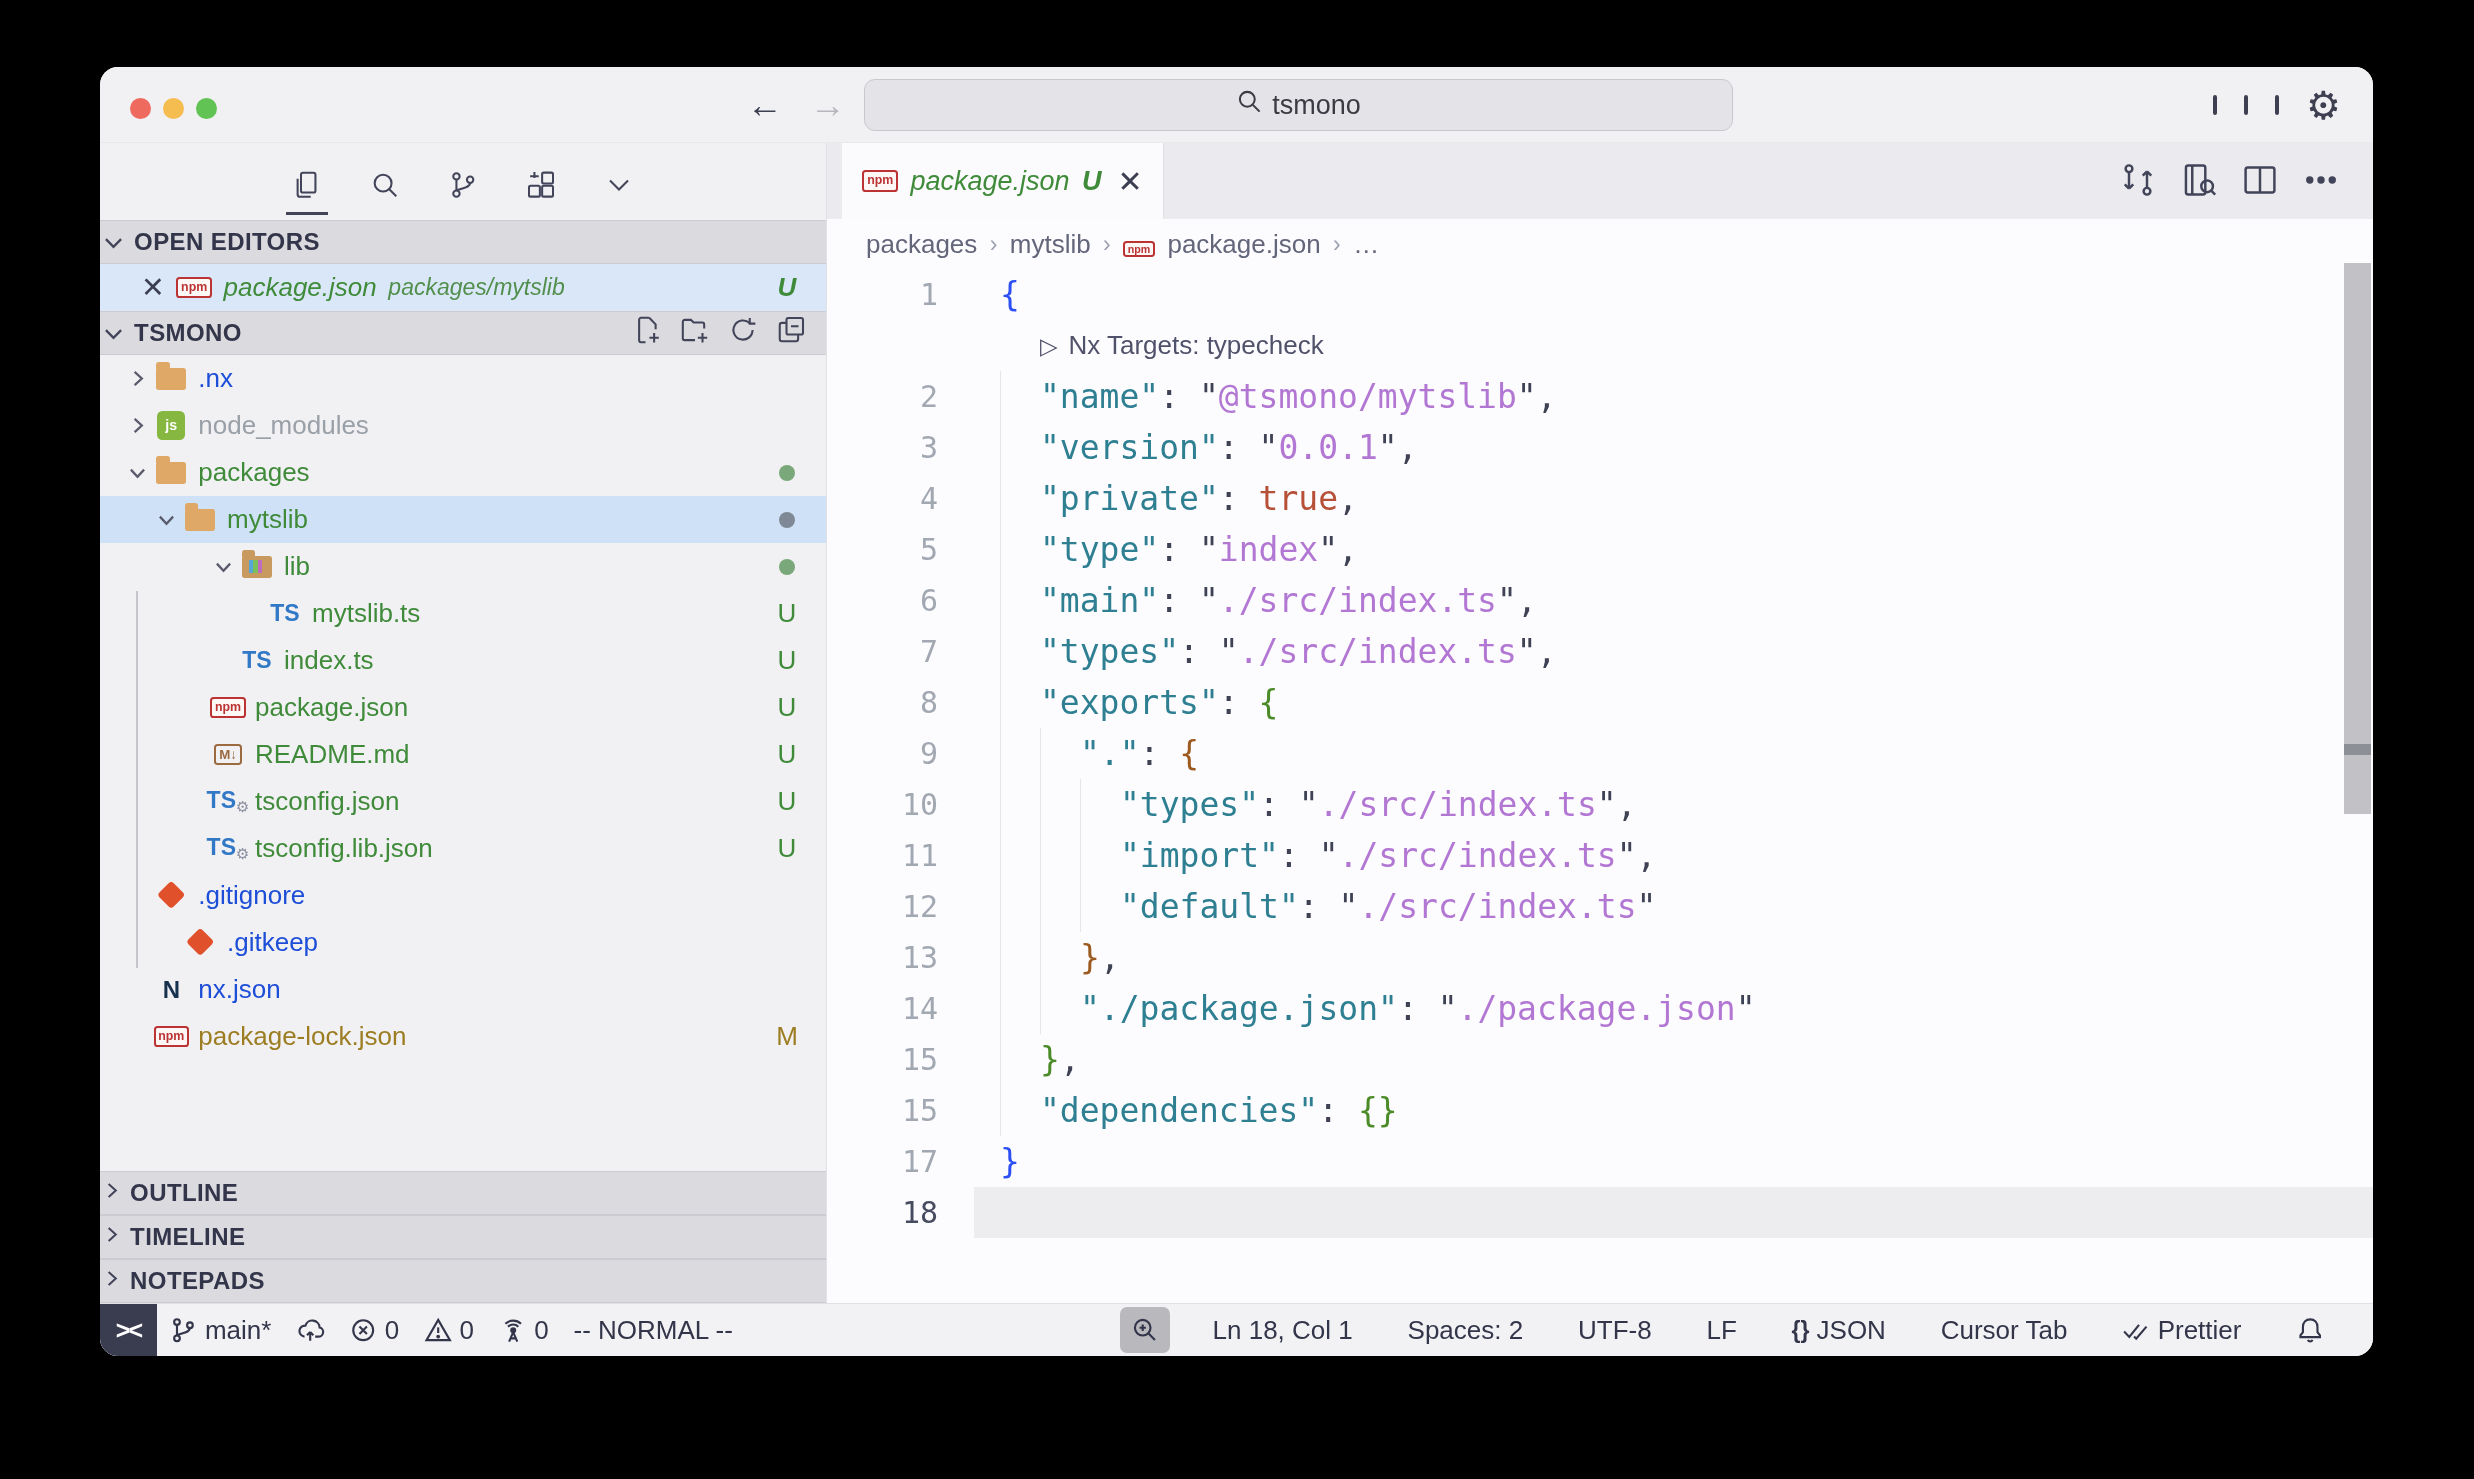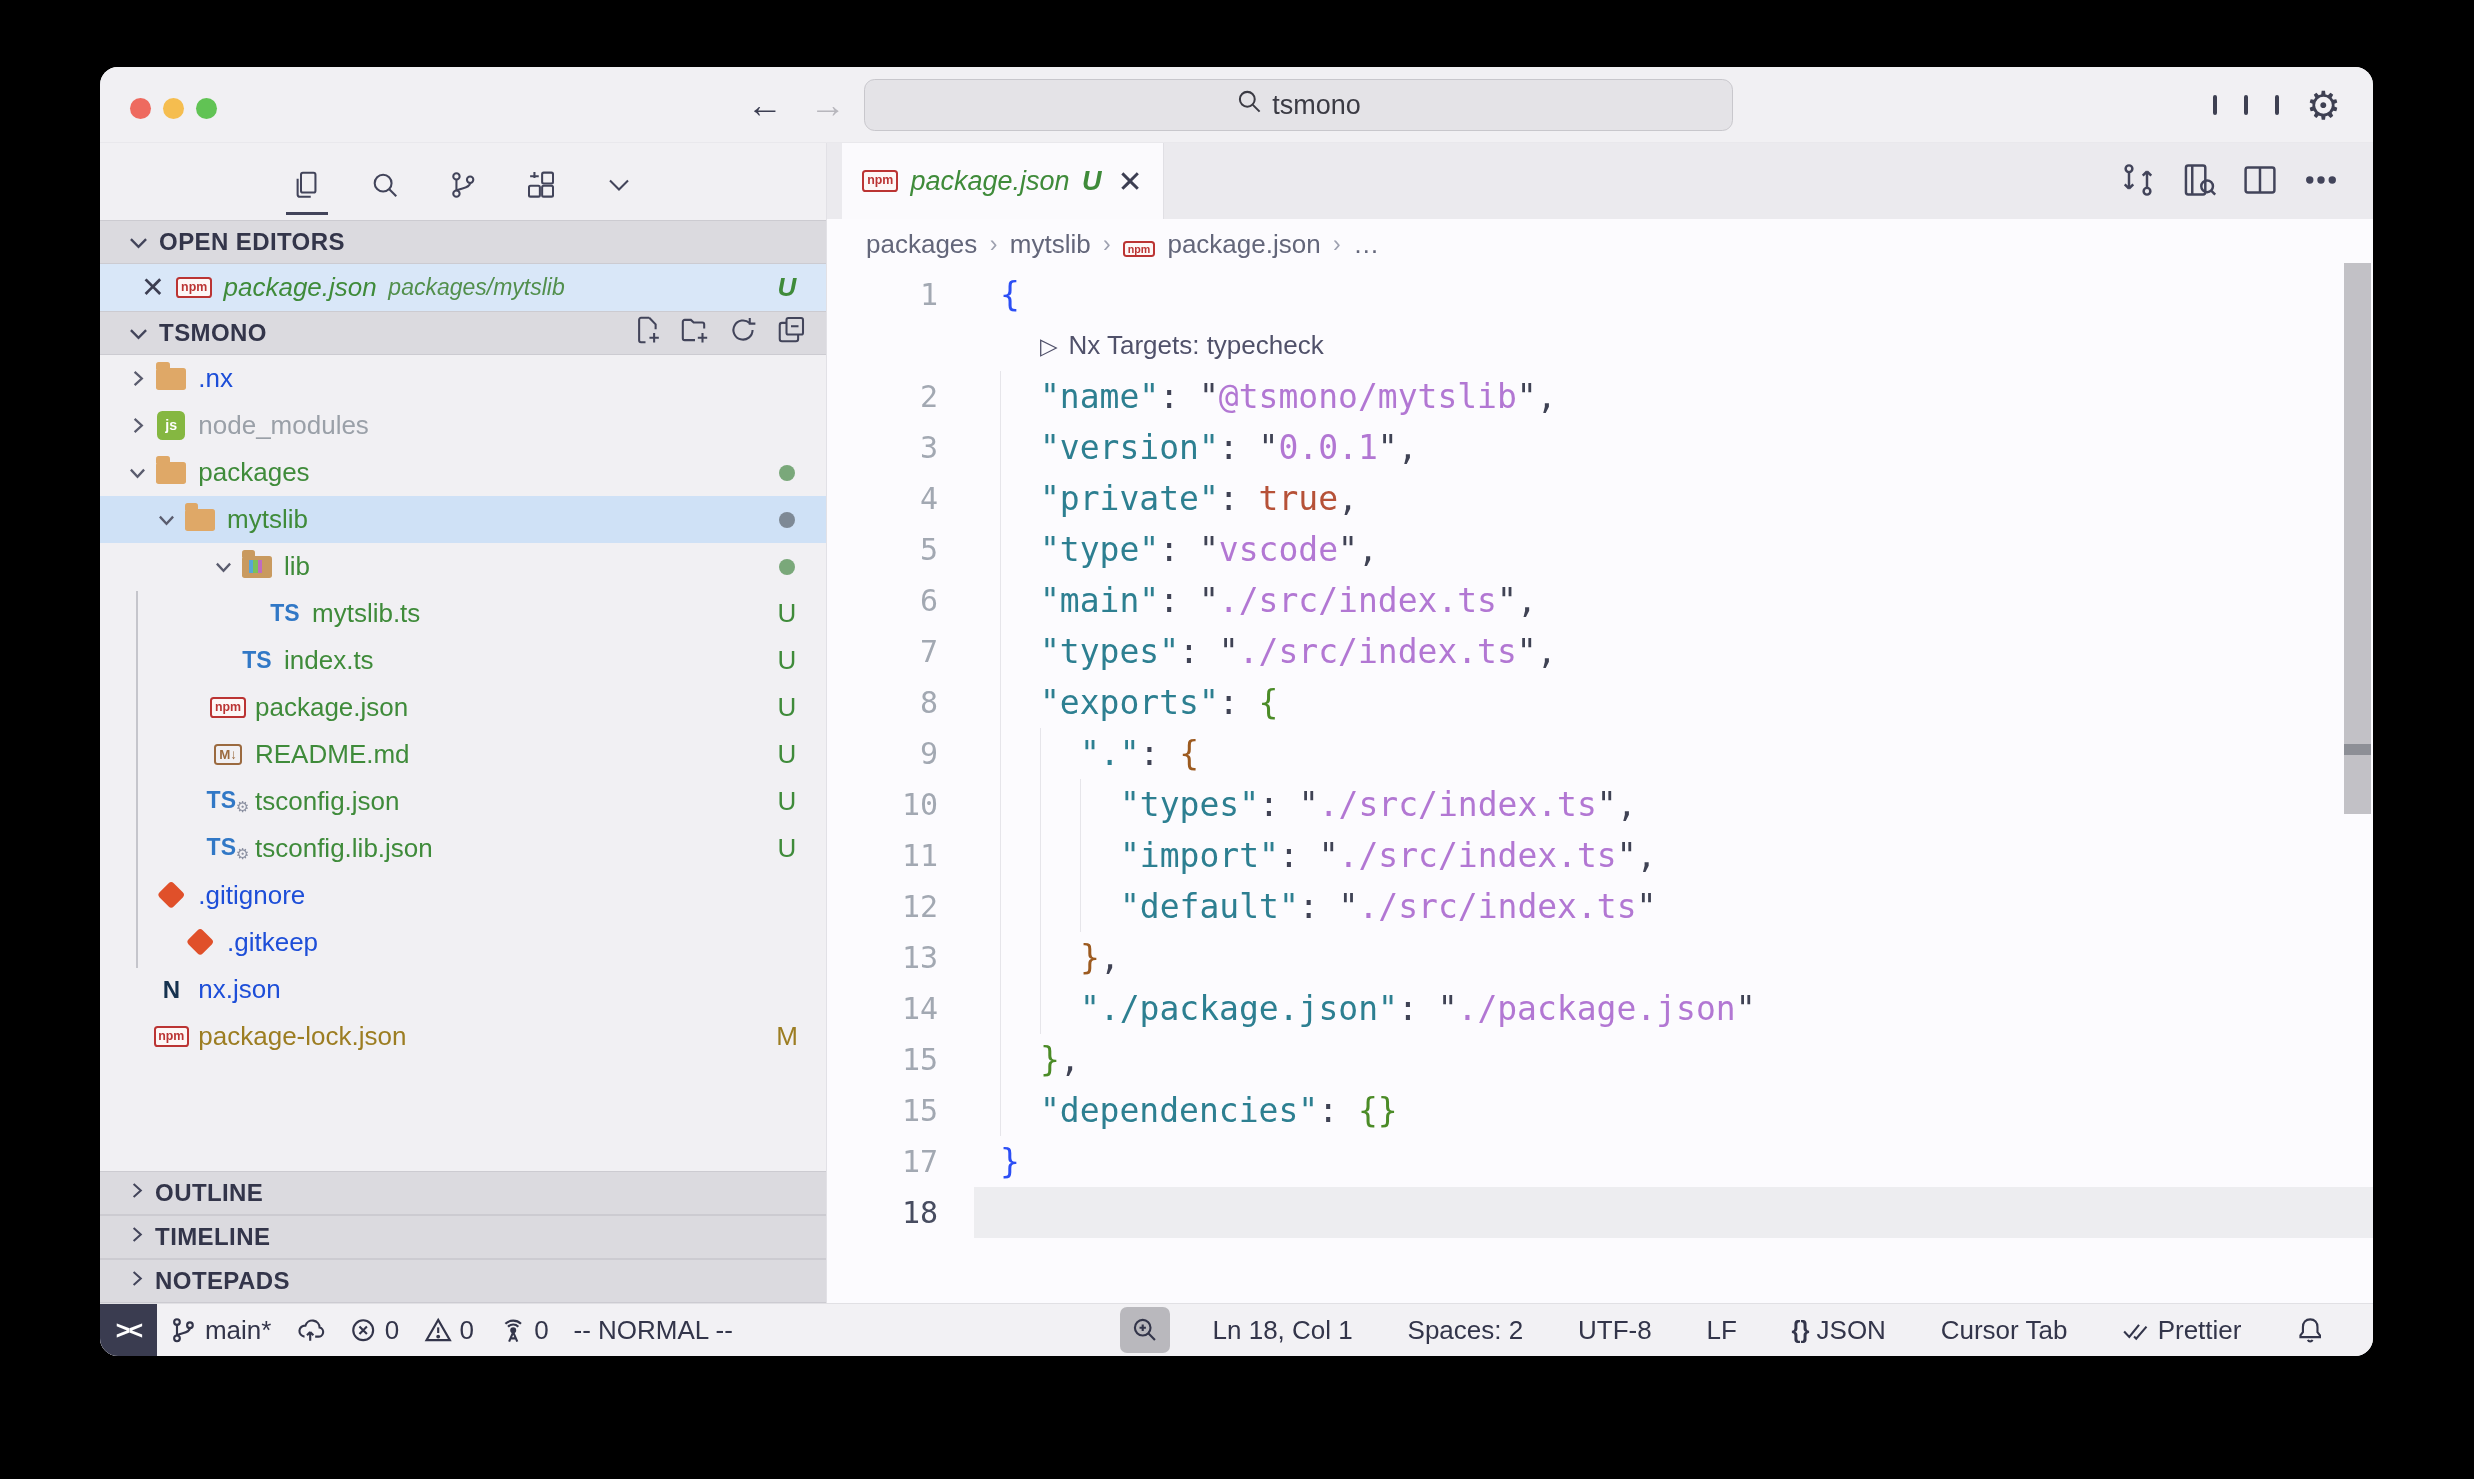--- a/index.html
+++ b/index.html
@@ -24,21 +24,21 @@
   .gear{font-size:39px;color:#3e4052;line-height:1;font-family:"DejaVu Sans",sans-serif;}
   
   .main{flex:1 1 auto;display:flex;min-height:0;}
   .sidebar{width:727px;flex:0 0 727px;background:#f1f0f3;border-right:0.9px solid #e2e1e6;
     display:flex;flex-direction:column;position:relative;}
   .acticons{height:77px;display:flex;align-items:center;justify-content:center;gap:32px;padding-top:7.1px;}
   .aicon{width:46px;height:46px;display:flex;align-items:center;justify-content:center;position:relative;}
   .aicon svg{width:41px;height:41px;stroke:#42445a;fill:none;stroke-width:1.1;}
   .aicon.active::after{content:"";position:absolute;left:1.8px;right:1.8px;bottom:-7.1px;border-bottom:3.6px solid #42445a;}
   .sec-h{height:44px;background:#dbdadf;border-top:0.9px solid #cccbd1;border-bottom:0.9px solid #cccbd1;
-    display:flex;align-items:center;padding-left:25px;gap:7.1px;color:#33354a;font-weight:700;font-size:24px;letter-spacing:0.4px;}
+    display:flex;align-items:center;padding-left:0;gap:7.1px;color:#33354a;font-weight:700;font-size:24px;letter-spacing:0.4px;}
   .sec-h svg{width:27px;height:27px;stroke:#42445a;fill:none;stroke-width:1.4;}
   .sec-actions{margin-left:auto;margin-right:19.6px;display:flex;gap:18px;}
   .sec-actions svg{width:30px;height:30px;stroke:#42445a;fill:none;stroke-width:1.1;}
   .oe-row{height:47px;background:#d9e7f8;display:flex;align-items:center;padding-left:41px;gap:11.6px;font-size:26px;}
   .oe-close{color:#3c3e52;font-size:28.4px;}
   .oe-name{color:#3f8b3a;font-style:italic;}
   .oe-desc{color:#4b8b44;font-style:italic;font-size:23px;opacity:.95;}
   .badge{margin-left:auto;margin-right:23px;width:32px;text-align:center;font-size:26px;}
   .badge.green{color:#3f8b3a;} .badge.olive{color:#9c7d22;}
   .oe-row .badge{font-style:italic;font-weight:600;}
@@ -425,21 +425,21 @@
         </div>
       <div class="code" id="code">
           <div class="row"><span class="ln">1</span><span class="tk-b1">{</span></div>
           <div class="lens">
             <span class="play">▷</span>
             <span>Nx Targets: typecheck</span>
           </div>
           <div class="row"><span class="ln">2</span><span class="ig"></span><span class="tk-k">"name"</span><span class="tk-p">: </span><span class="tk-q">"</span><span class="tk-s">@tsmono/mytslib</span><span class="tk-q">"</span><span class="tk-p">,</span></div>
           <div class="row"><span class="ln">3</span><span class="ig"></span><span class="tk-k">"version"</span><span class="tk-p">: </span><span class="tk-q">"</span><span class="tk-s">0.0.1</span><span class="tk-q">"</span><span class="tk-p">,</span></div>
           <div class="row"><span class="ln">4</span><span class="ig"></span><span class="tk-k">"private"</span><span class="tk-p">: </span><span class="tk-bool">true</span><span class="tk-p">,</span></div>
-          <div class="row"><span class="ln">5</span><span class="ig"></span><span class="tk-k">"type"</span><span class="tk-p">: </span><span class="tk-q">"</span><span class="tk-s">vscode</span><span class="tk-q">"</span><span class="tk-p">,</span></div>
+          <div class="row"><span class="ln">5</span><span class="ig"></span><span class="tk-k">"type"</span><span class="tk-p">: </span><span class="tk-q">"</span><span class="tk-s">index</span><span class="tk-q">"</span><span class="tk-p">,</span></div>
           <div class="row"><span class="ln">6</span><span class="ig"></span><span class="tk-k">"main"</span><span class="tk-p">: </span><span class="tk-q">"</span><span class="tk-s">./src/index.ts</span><span class="tk-q">"</span><span class="tk-p">,</span></div>
           <div class="row"><span class="ln">7</span><span class="ig"></span><span class="tk-k">"types"</span><span class="tk-p">: </span><span class="tk-q">"</span><span class="tk-s">./src/index.ts</span><span class="tk-q">"</span><span class="tk-p">,</span></div>
           <div class="row"><span class="ln">8</span><span class="ig"></span><span class="tk-k">"exports"</span><span class="tk-p">: </span><span class="tk-b2">{</span></div>
           <div class="row"><span class="ln">9</span><span class="ig"></span><span class="ig"></span><span class="tk-k">"."</span><span class="tk-p">: </span><span class="tk-b3">{</span></div>
           <div class="row"><span class="ln">10</span><span class="ig"></span><span class="ig"></span><span class="ig"></span><span class="tk-k">"types"</span><span class="tk-p">: </span><span class="tk-q">"</span><span class="tk-s">./src/index.ts</span><span class="tk-q">"</span><span class="tk-p">,</span></div>
           <div class="row"><span class="ln">11</span><span class="ig"></span><span class="ig"></span><span class="ig"></span><span class="tk-k">"import"</span><span class="tk-p">: </span><span class="tk-q">"</span><span class="tk-s">./src/index.ts</span><span class="tk-q">"</span><span class="tk-p">,</span></div>
           <div class="row"><span class="ln">12</span><span class="ig"></span><span class="ig"></span><span class="ig"></span><span class="tk-k">"default"</span><span class="tk-p">: </span><span class="tk-q">"</span><span class="tk-s">./src/index.ts</span><span class="tk-q">"</span></div>
           <div class="row"><span class="ln">13</span><span class="ig"></span><span class="ig"></span><span class="tk-b3">}</span><span class="tk-p">,</span></div>
           <div class="row"><span class="ln">14</span><span class="ig"></span><span class="ig"></span><span class="tk-k">"./package.json"</span><span class="tk-p">: </span><span class="tk-q">"</span><span class="tk-s">./package.json</span><span class="tk-q">"</span></div>
           <div class="row"><span class="ln">15</span><span class="ig"></span><span class="tk-b2">}</span><span class="tk-p">,</span></div>

